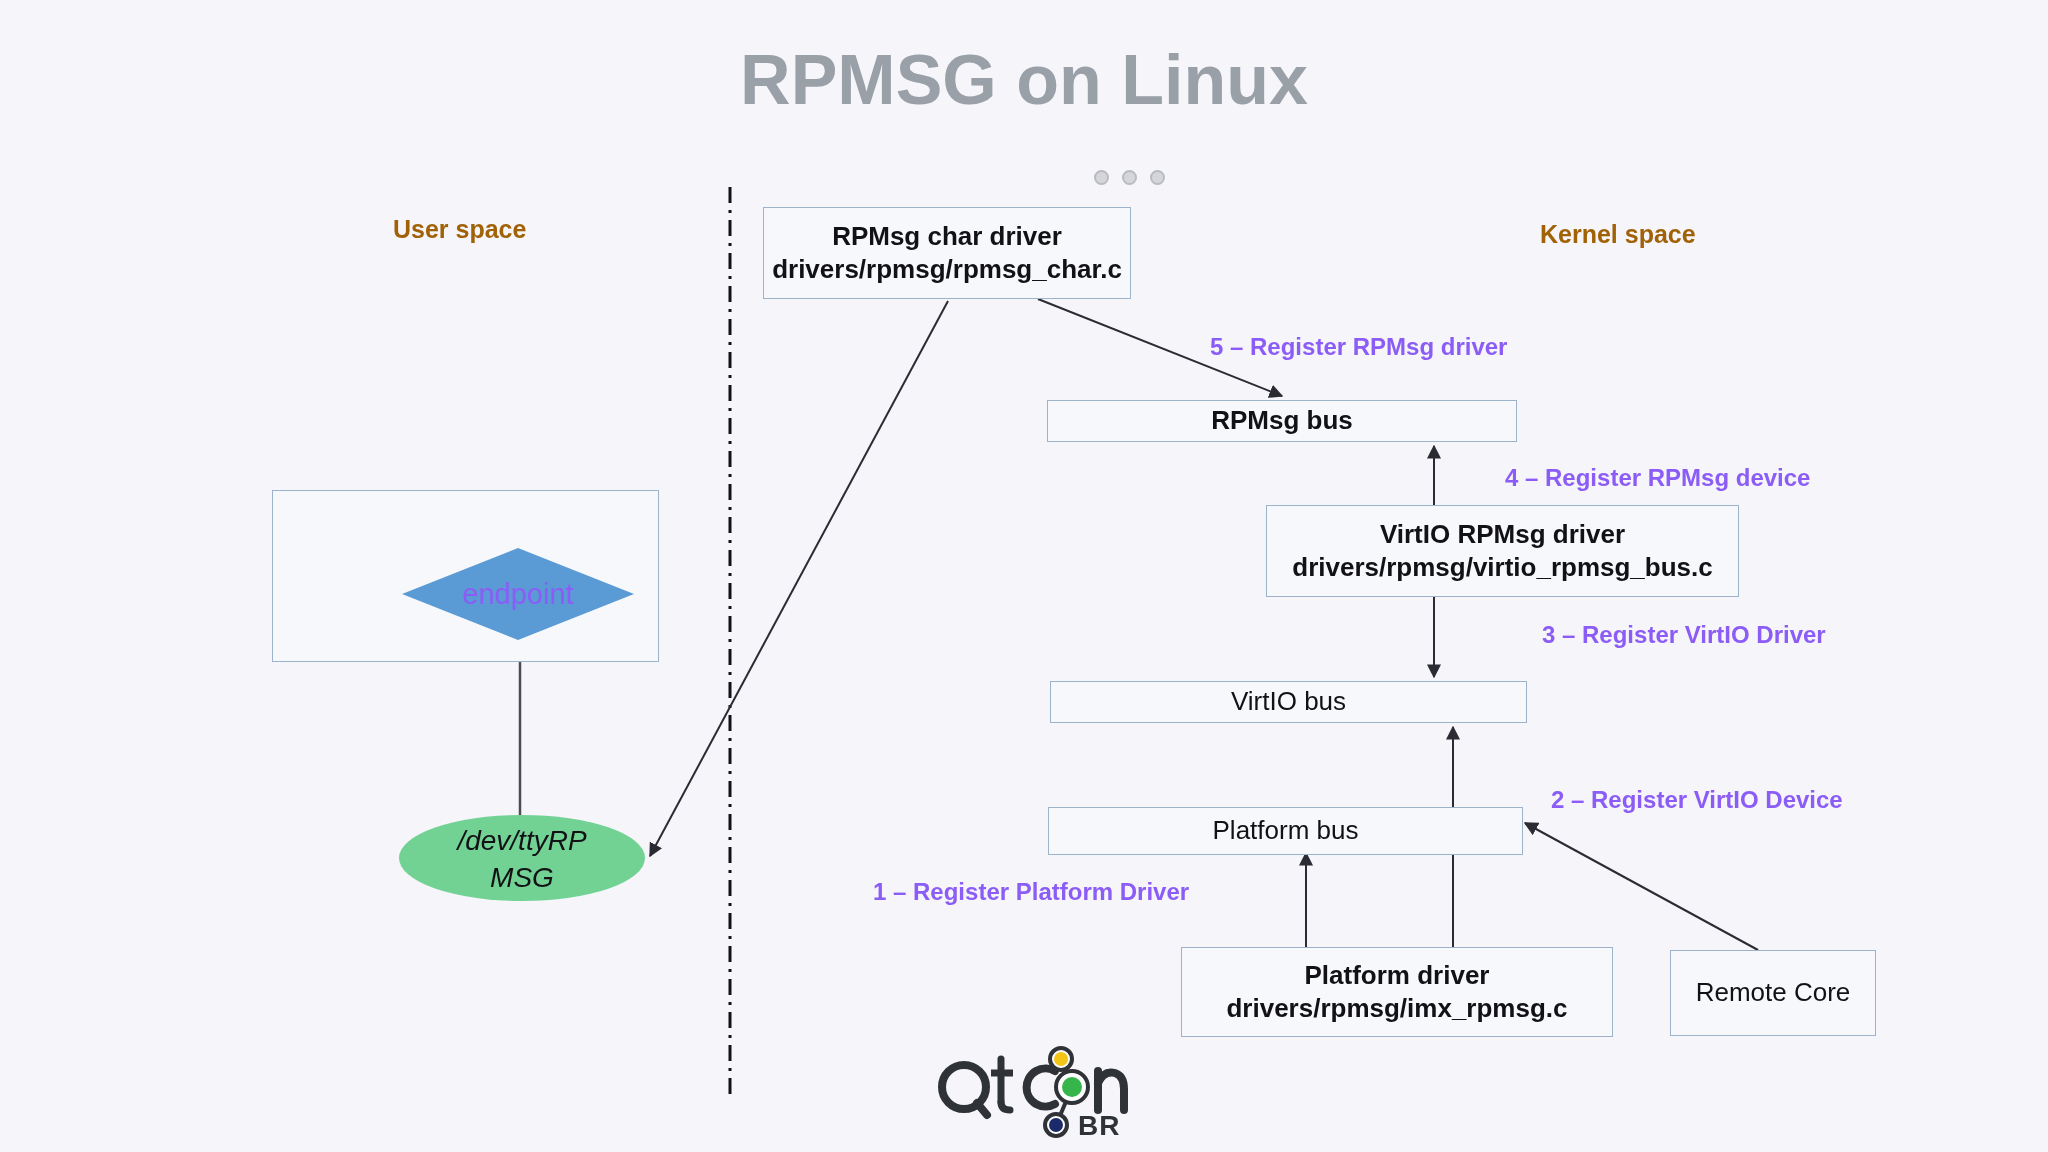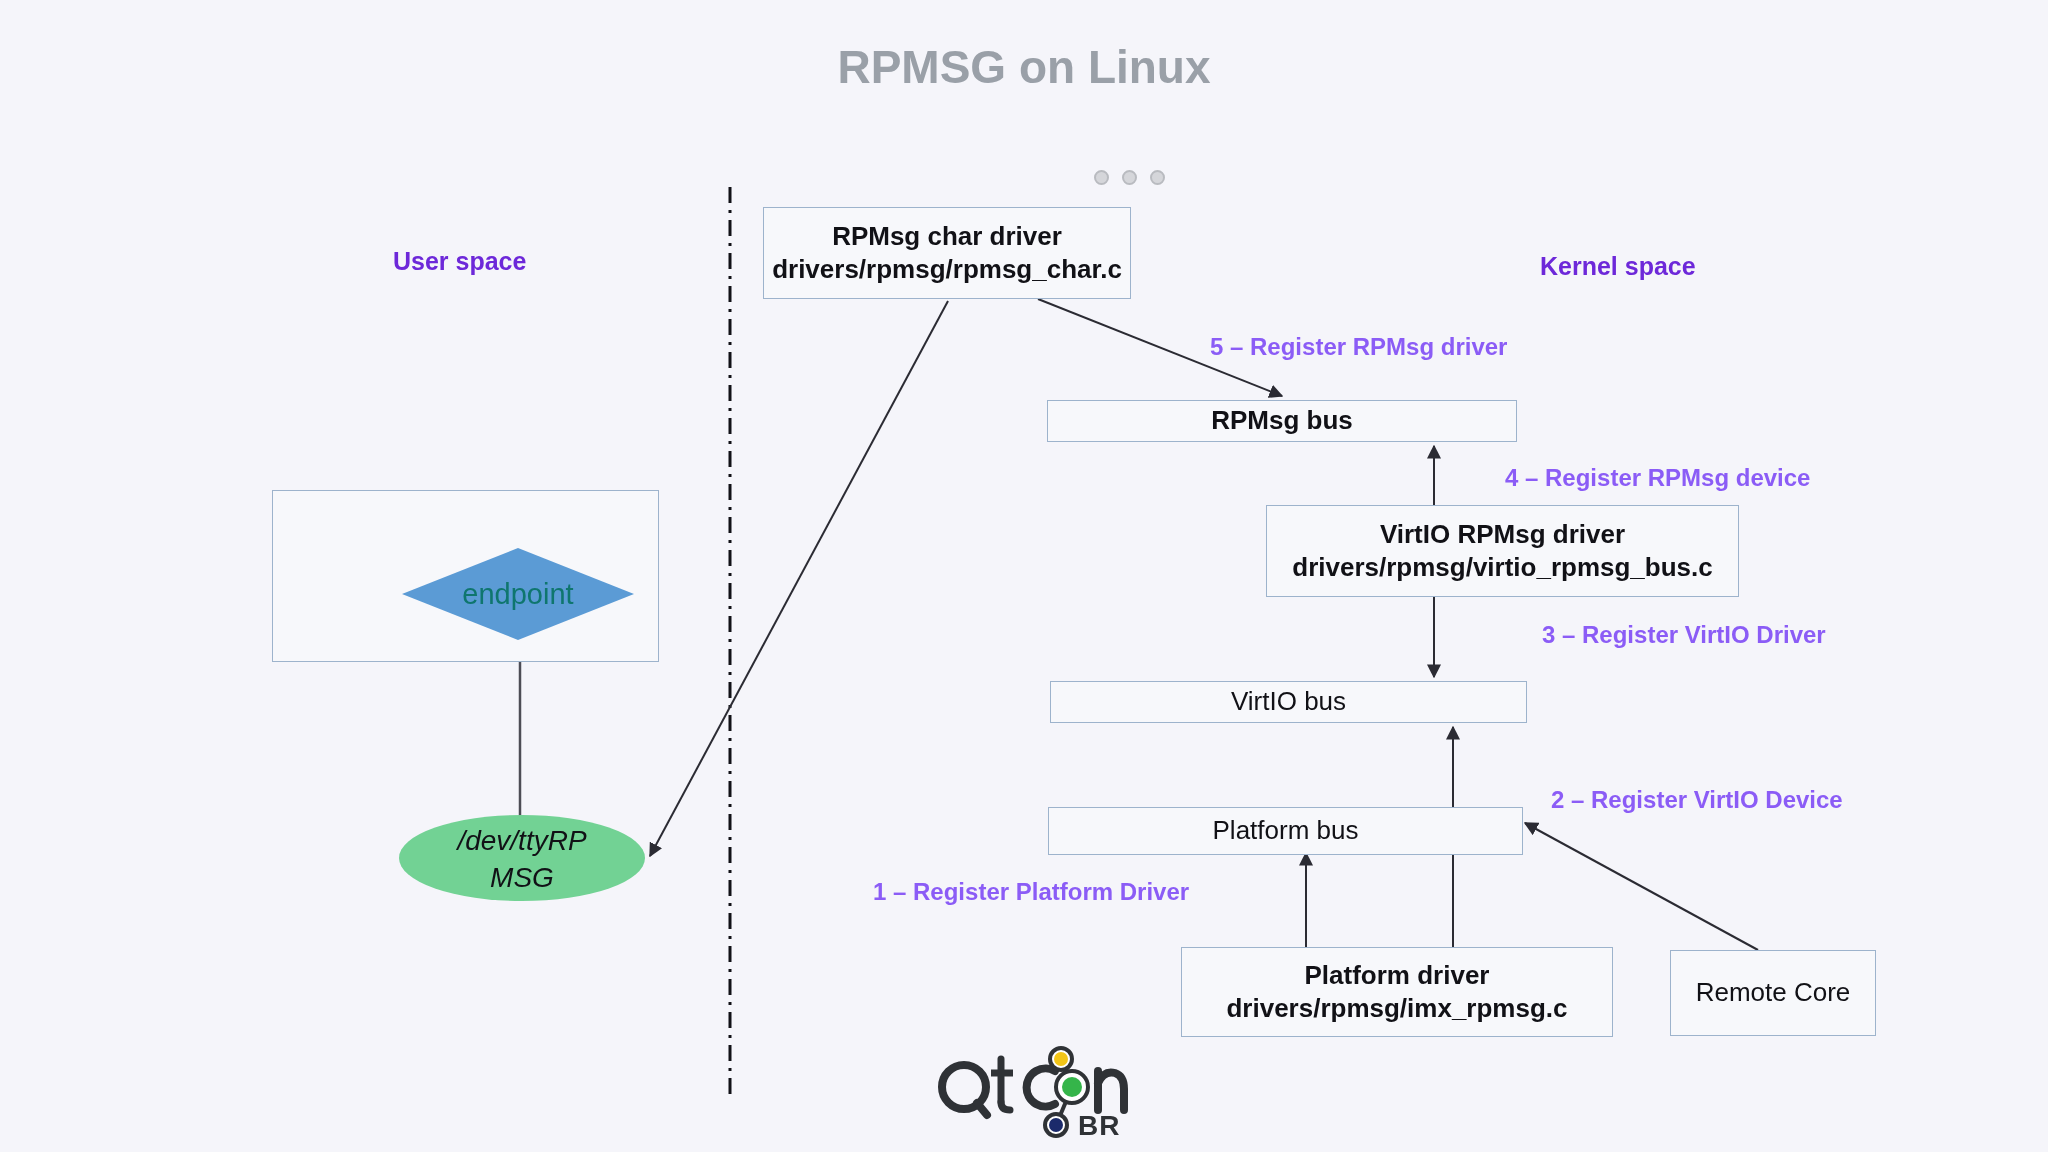--- a/index.html
+++ b/index.html
@@ -23,21 +23,21 @@
     background: #f5f5fa;
   }
 
   
   #slide-title {
     position: absolute;
     left: 0;
     top: 42px;
     width: 2048px;
     text-align: center;
-    font-size: 46px;
+    font-size: 70px;
     font-weight: bold;
     color: #9aa0a8;
     letter-spacing: 0px;
     line-height: 1.1;
   }
 
   
   #pager {
     position: absolute;
     left: 1094px;
@@ -53,23 +53,22 @@
     background: #d5d6da;
     border: 2px solid #b9bbc0;
     box-sizing: border-box;
   }
 
   
   .space-label {
     position: absolute;
     font-size: 25px;
     font-weight: bold;
-    color: #6d28d9;
+    color: #a16207;
     white-space: nowrap;
-    margin-top: 32px;
   }
   #label-user-space { left: 393px; top: 215px; }
   #label-kernel-space { left: 1540px; top: 220px; }
 
   
   .step-label {
     position: absolute;
     font-size: 24px;
     font-weight: bold;
     color: #8b5cf6;
@@ -133,21 +132,21 @@
     height: 92px;
     z-index: 4;
   }
   #endpoint-label {
     position: absolute;
     left: 402px;
     top: 578px;
     width: 232px;
     text-align: center;
     font-size: 29px;
-    color: #0f766e;
+    color: #8b5cf6;
     z-index: 5;
     pointer-events: none;
   }
 
   
   #ellipse-tty {
     position: absolute;
     left: 399px;
     top: 815px;
     width: 246px;

